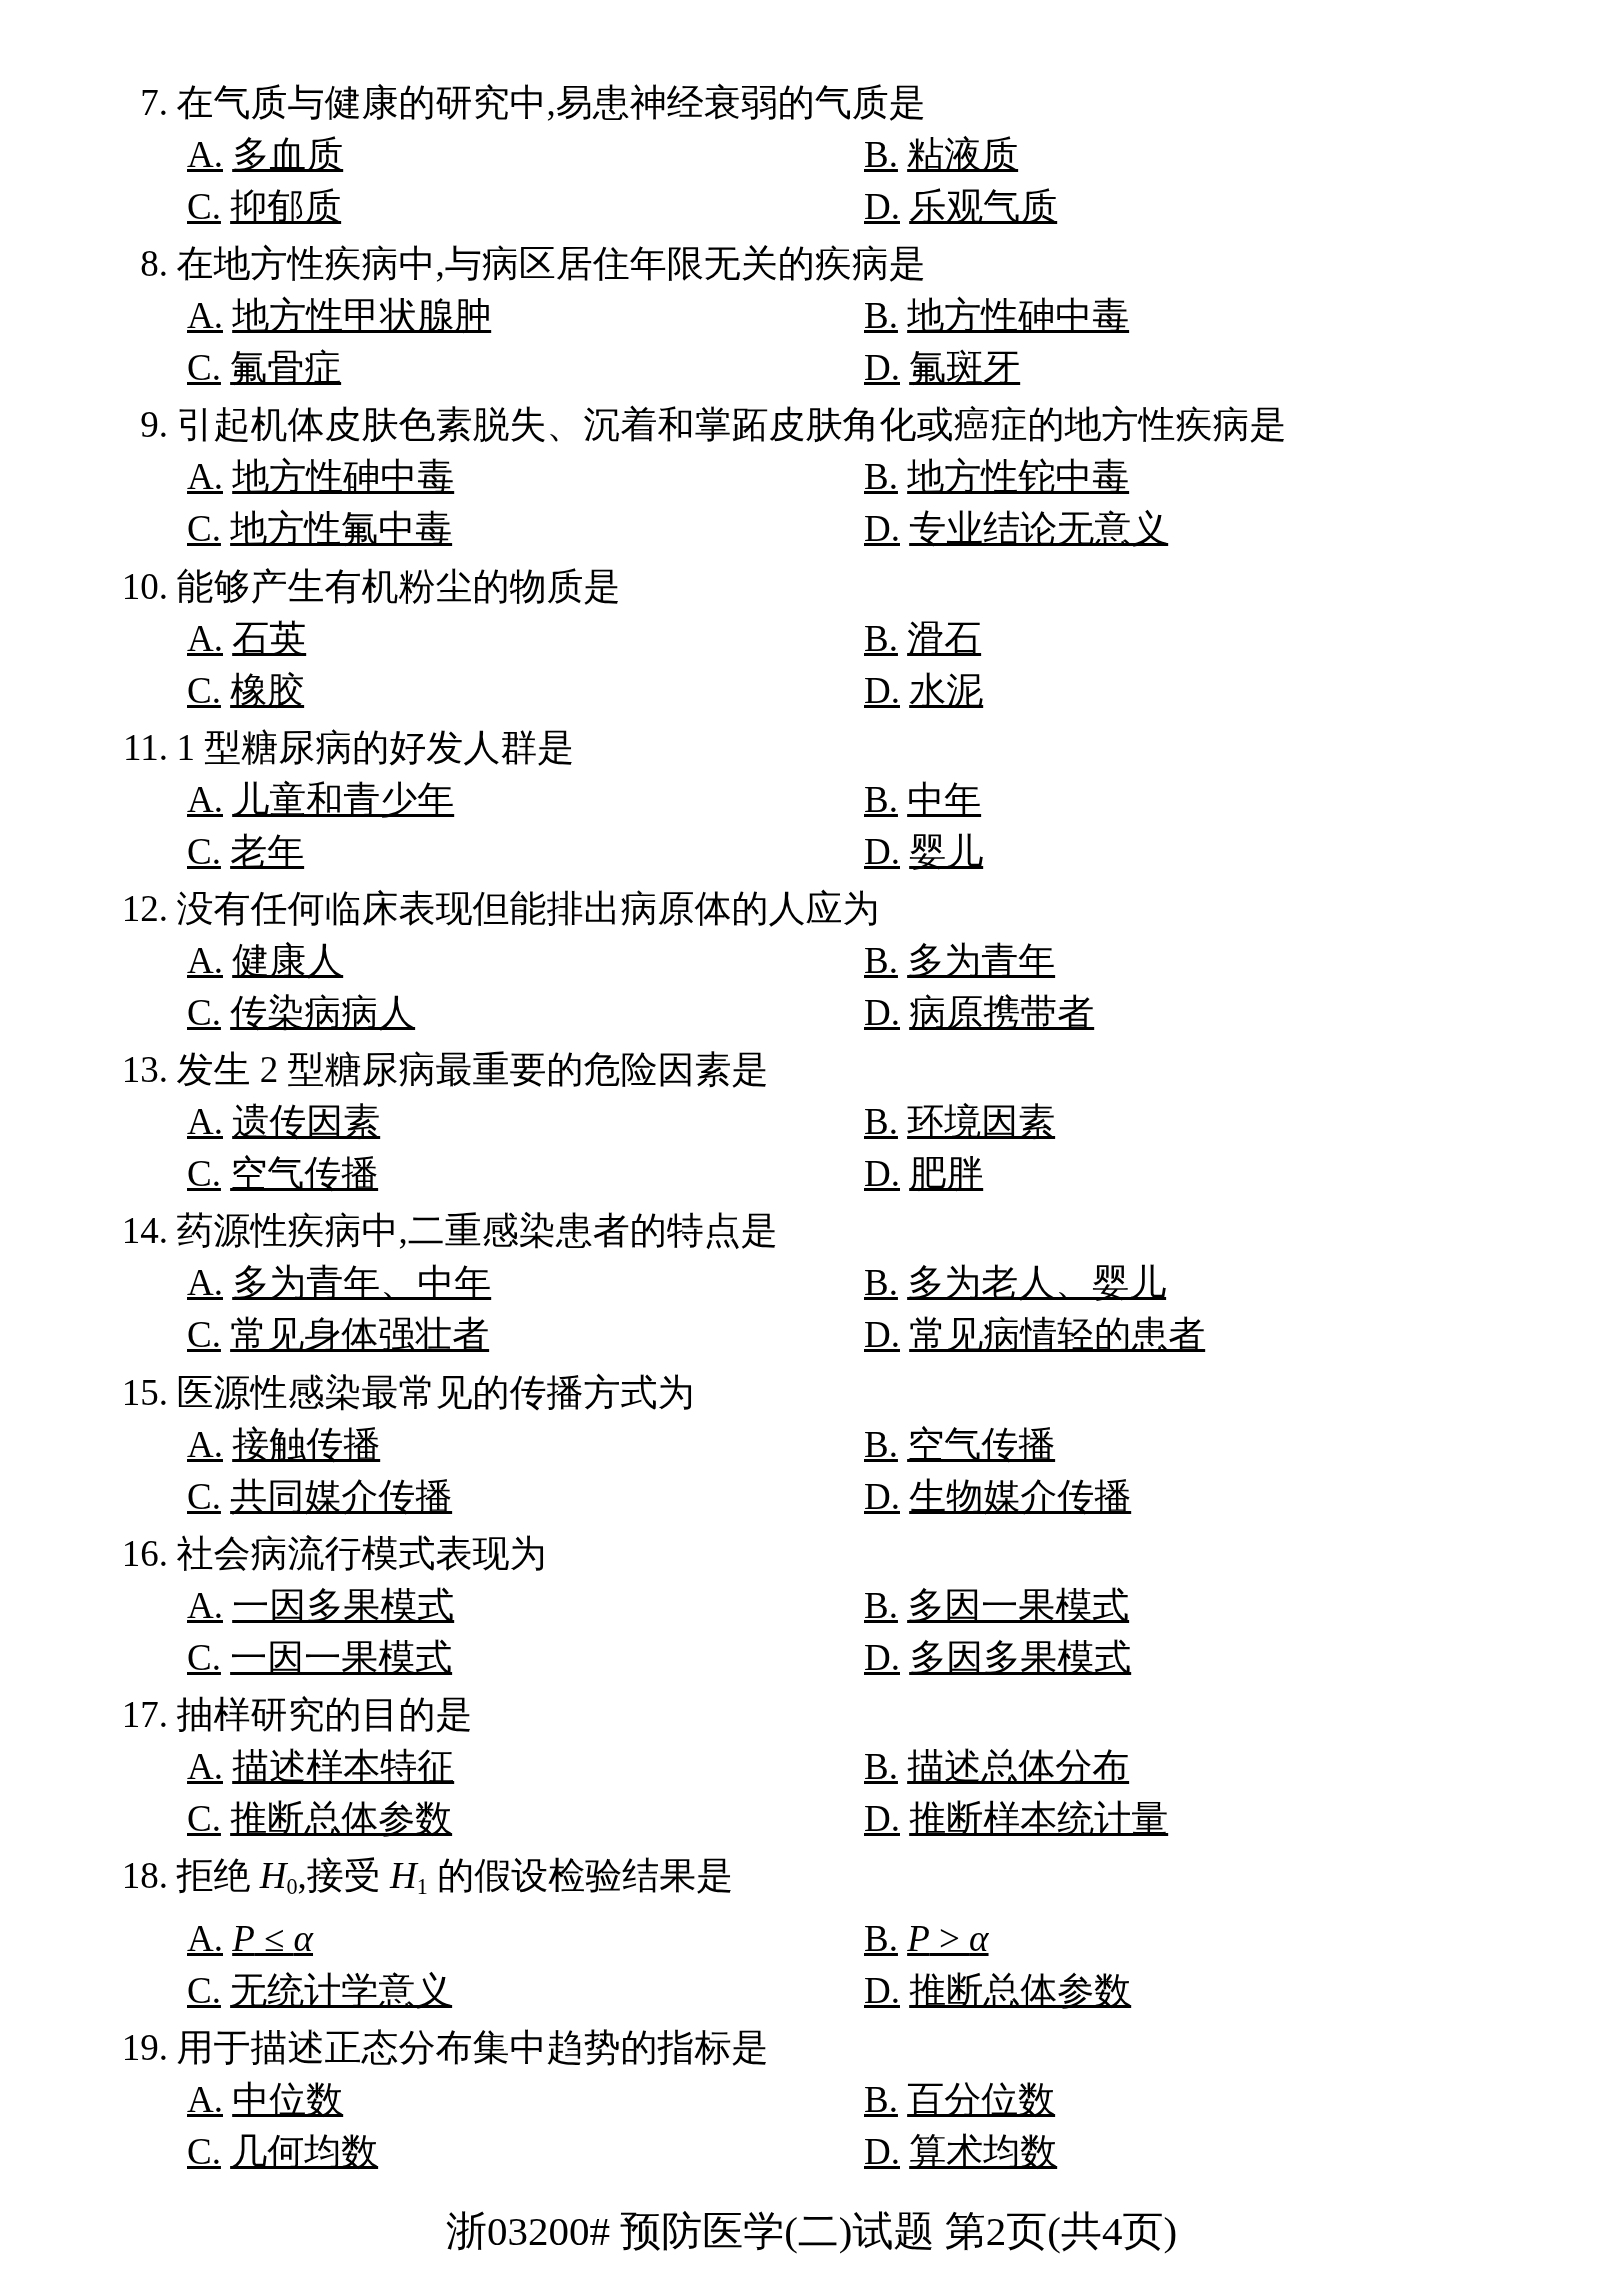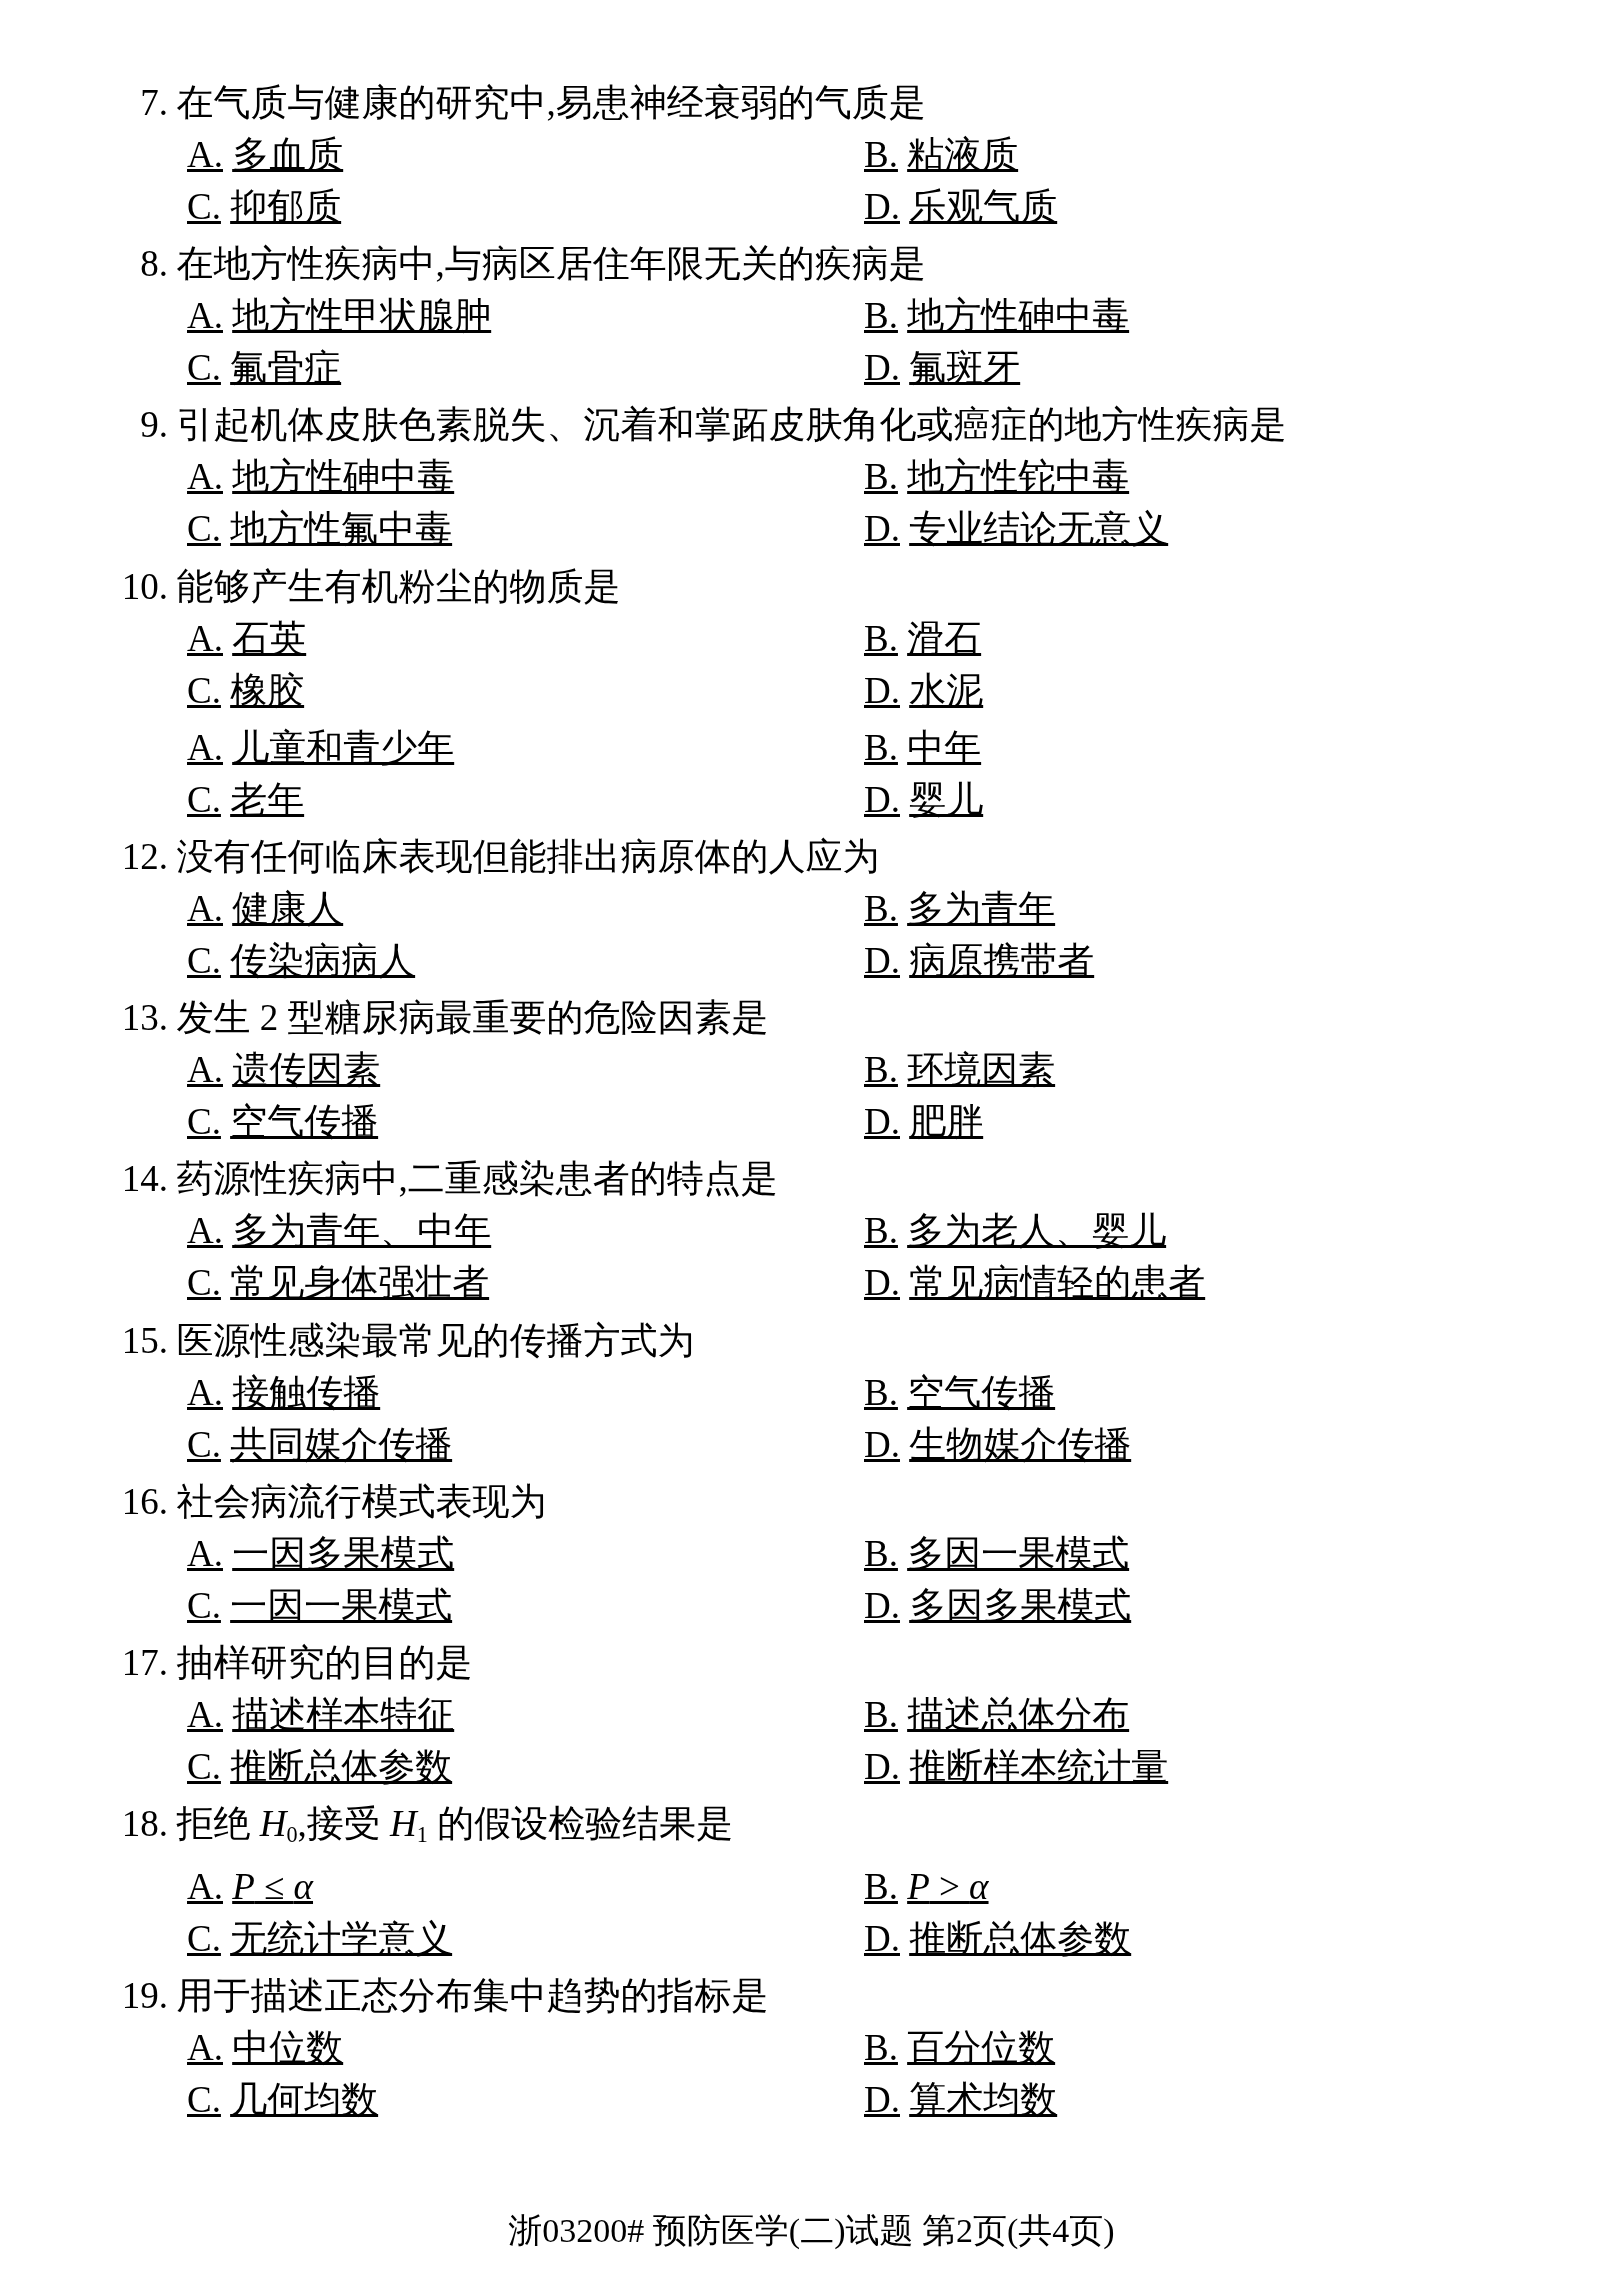--- a/index.html
+++ b/index.html
@@ -39,21 +39,21 @@
   .opt{white-space:nowrap;}
   .opt-letter{margin-right:9.2px;}
   .seg-var{font-style:italic;}
   .seg-sub{font-size:0.6em;vertical-align:-0.25em;font-style:normal;}
   .footer{
     position:absolute;
     top:2210px;
     left:0;
     width:100%;
     text-align:center;
-    font-size:34px;
+    font-size:41px;
     line-height:42px;
     white-space:nowrap;
   }
 </style>
 </head>
 <body>
 
 <div class="page">
   <div class="content">
   <div class="question">
@@ -142,20 +142,24 @@
       <span class="opt">
         <span class="opt-letter">C.</span><span class="opt-text">橡胶</span>
       </span>
       <span class="opt">
         <span class="opt-letter">D.</span><span class="opt-text">水泥</span>
       </span>
     </div>
   </div>
 
   <div class="question">
+    <div class="stem-row">
+      <span class="q-num">11.</span>
+      <span class="q-stem">1 型糖尿病的好发人群是</span>
+    </div>
     <div class="opt-row">
       <span class="opt">
         <span class="opt-letter">A.</span><span class="opt-text">儿童和青少年</span>
       </span>
       <span class="opt">
         <span class="opt-letter">B.</span><span class="opt-text">中年</span>
       </span>
     </div>
     <div class="opt-row">
       <span class="opt">

